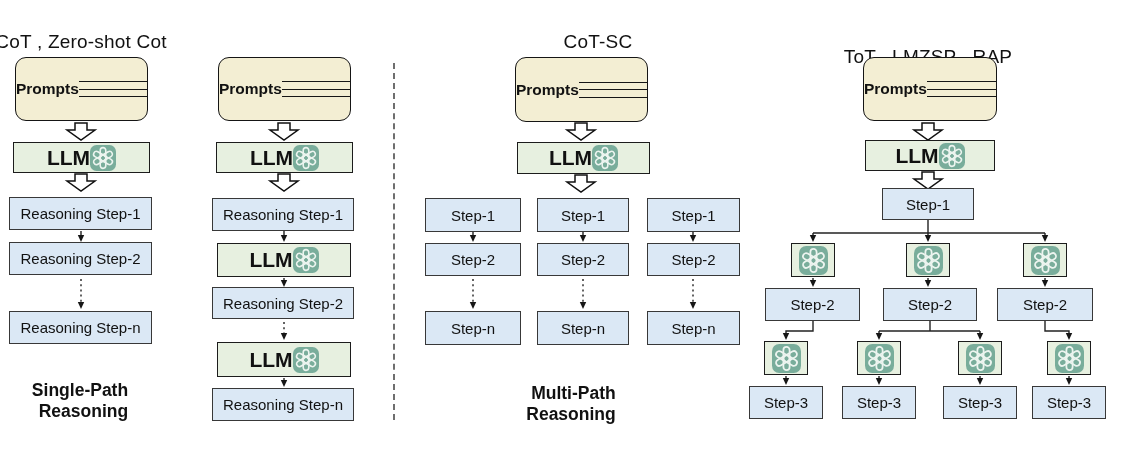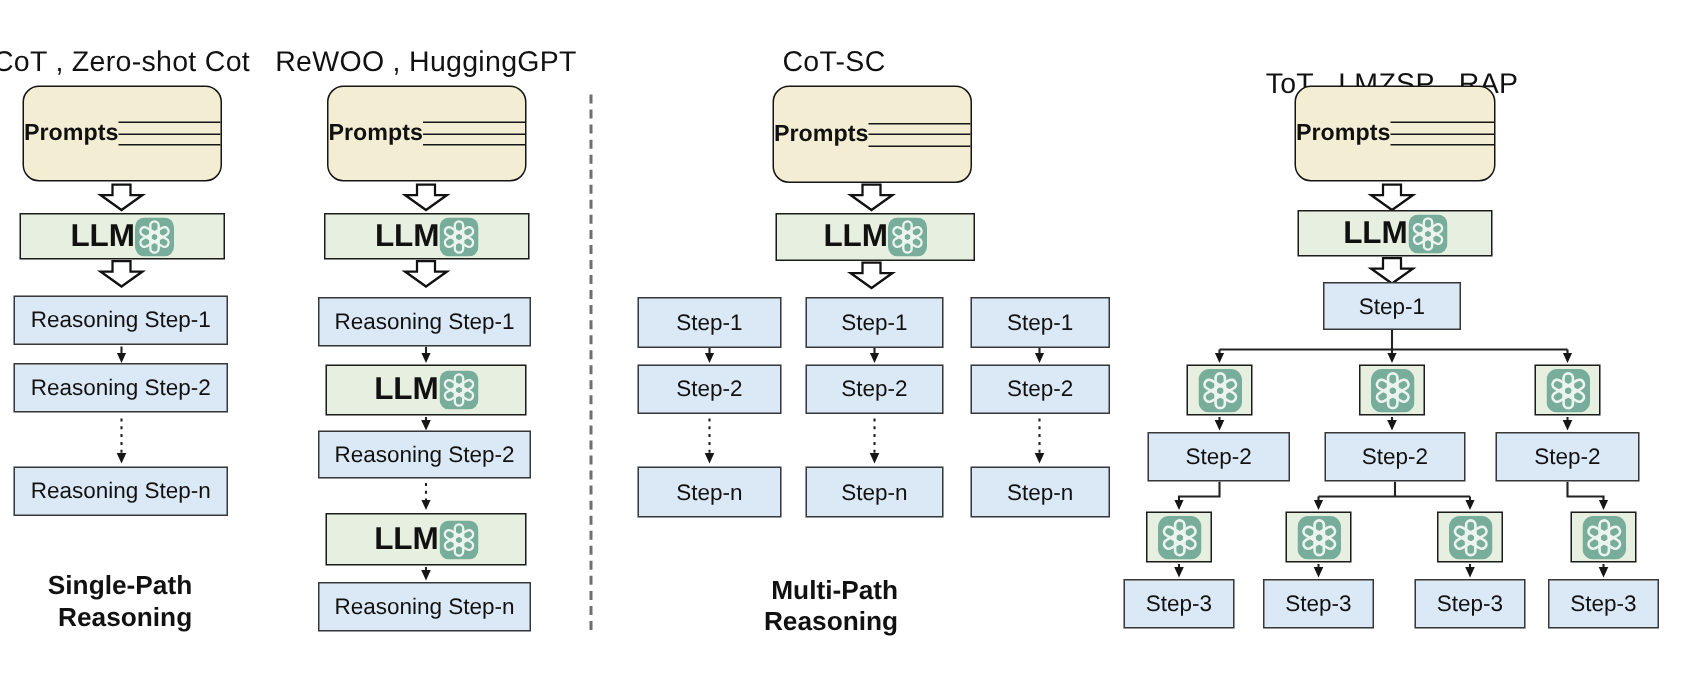--- a/index.html
+++ b/index.html
@@ -123,21 +123,20 @@
       </svg>
   </div>
   <div class="step" style="left:9px;top:197px;width:143px;height:33px">Reasoning Step-1</div>
   <div class="step" style="left:9px;top:242px;width:143px;height:33px">Reasoning Step-2</div>
   <div class="step" style="left:9px;top:311px;width:143px;height:33px">Reasoning Step-n</div>
   <div class="caption" style="left:80px;top:380px">
     <div>Single-Path</div>
     <div>Reasoning</div>
   </div>
 
-  <div class="hdr" style="left:284px;top:31px">ReWOO , HuggingGPT</div>
   <div class="prompts" style="left:218px;top:57px;width:133px;height:64px">
     <div class="ptitle">Prompts</div>
     <div class="plines">
         <i></i>
         <i></i>
         <i></i>
       </div>
   </div>
   <div class="llmbox" style="left:216px;top:142px;width:137px;height:31px">
     <span class="llmt">LLM</span>
@@ -154,21 +153,21 @@
   </div>
   <div class="step" style="left:212px;top:287px;width:142px;height:32px">Reasoning Step-2</div>
   <div class="llmbox" style="left:217px;top:342px;width:134px;height:35px">
     <span class="llmt">LLM</span>
     <svg class="oai" viewBox="-14 -14 28 28">
         <use href="#oai"></use>
       </svg>
   </div>
   <div class="step" style="left:212px;top:388px;width:142px;height:33px">Reasoning Step-n</div>
 
-  <div class="hdr" style="left:556px;top:31px">CoT-SC</div>
+  <div class="hdr" style="left:598px;top:31px">CoT-SC</div>
   <div class="prompts" style="left:515px;top:57px;width:133px;height:65px">
     <div class="ptitle">Prompts</div>
     <div class="plines">
         <i></i>
         <i></i>
         <i></i>
       </div>
   </div>
   <div class="llmbox" style="left:517px;top:142px;width:133px;height:32px">
     <span class="llmt">LLM</span>
@@ -178,21 +177,21 @@
   </div>
   <div class="step" style="left:425px;top:198px;width:96px;height:34px">Step-1</div>
   <div class="step" style="left:425px;top:243px;width:96px;height:33px">Step-2</div>
   <div class="step" style="left:425px;top:311px;width:96px;height:34px">Step-n</div>
   <div class="step" style="left:537px;top:198px;width:92px;height:34px">Step-1</div>
   <div class="step" style="left:537px;top:243px;width:92px;height:33px">Step-2</div>
   <div class="step" style="left:537px;top:311px;width:92px;height:34px">Step-n</div>
   <div class="step" style="left:647px;top:198px;width:93px;height:34px">Step-1</div>
   <div class="step" style="left:647px;top:243px;width:93px;height:33px">Step-2</div>
   <div class="step" style="left:647px;top:311px;width:93px;height:34px">Step-n</div>
-  <div class="caption" style="left:554px;top:383px">
+  <div class="caption" style="left:571px;top:383px">
     <div>Multi-Path</div>
     <div>Reasoning</div>
   </div>
 
   <div class="hdr" style="left:928px;top:46px">ToT , LMZSP , RAP</div>
   <div class="prompts" style="left:863px;top:57px;width:134px;height:64px">
     <div class="ptitle">Prompts</div>
     <div class="plines">
         <i></i>
         <i></i>

